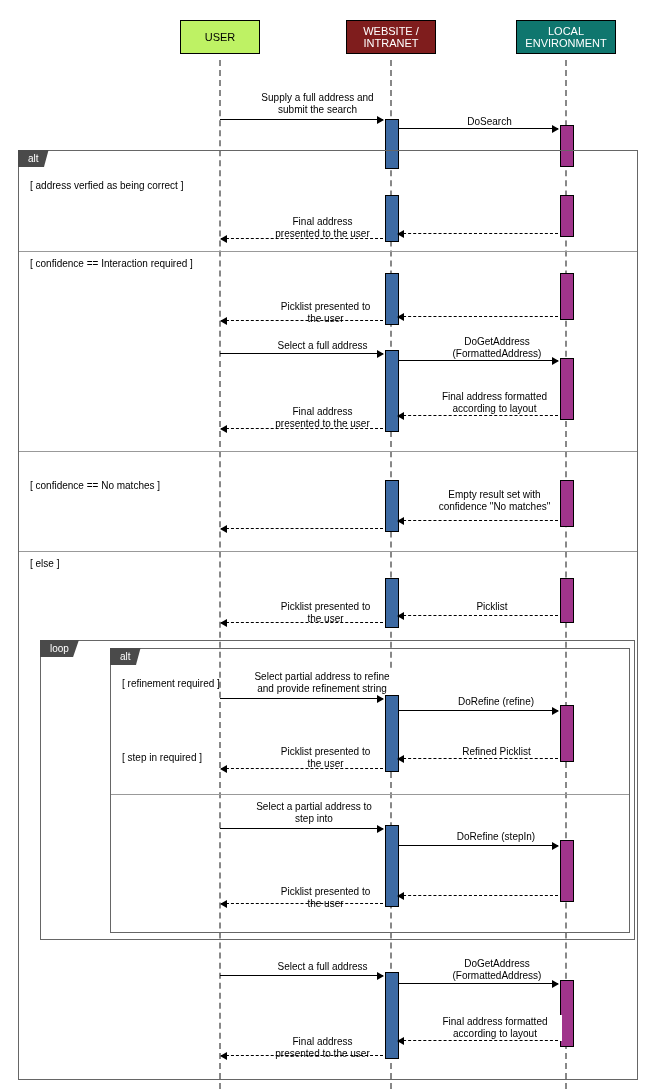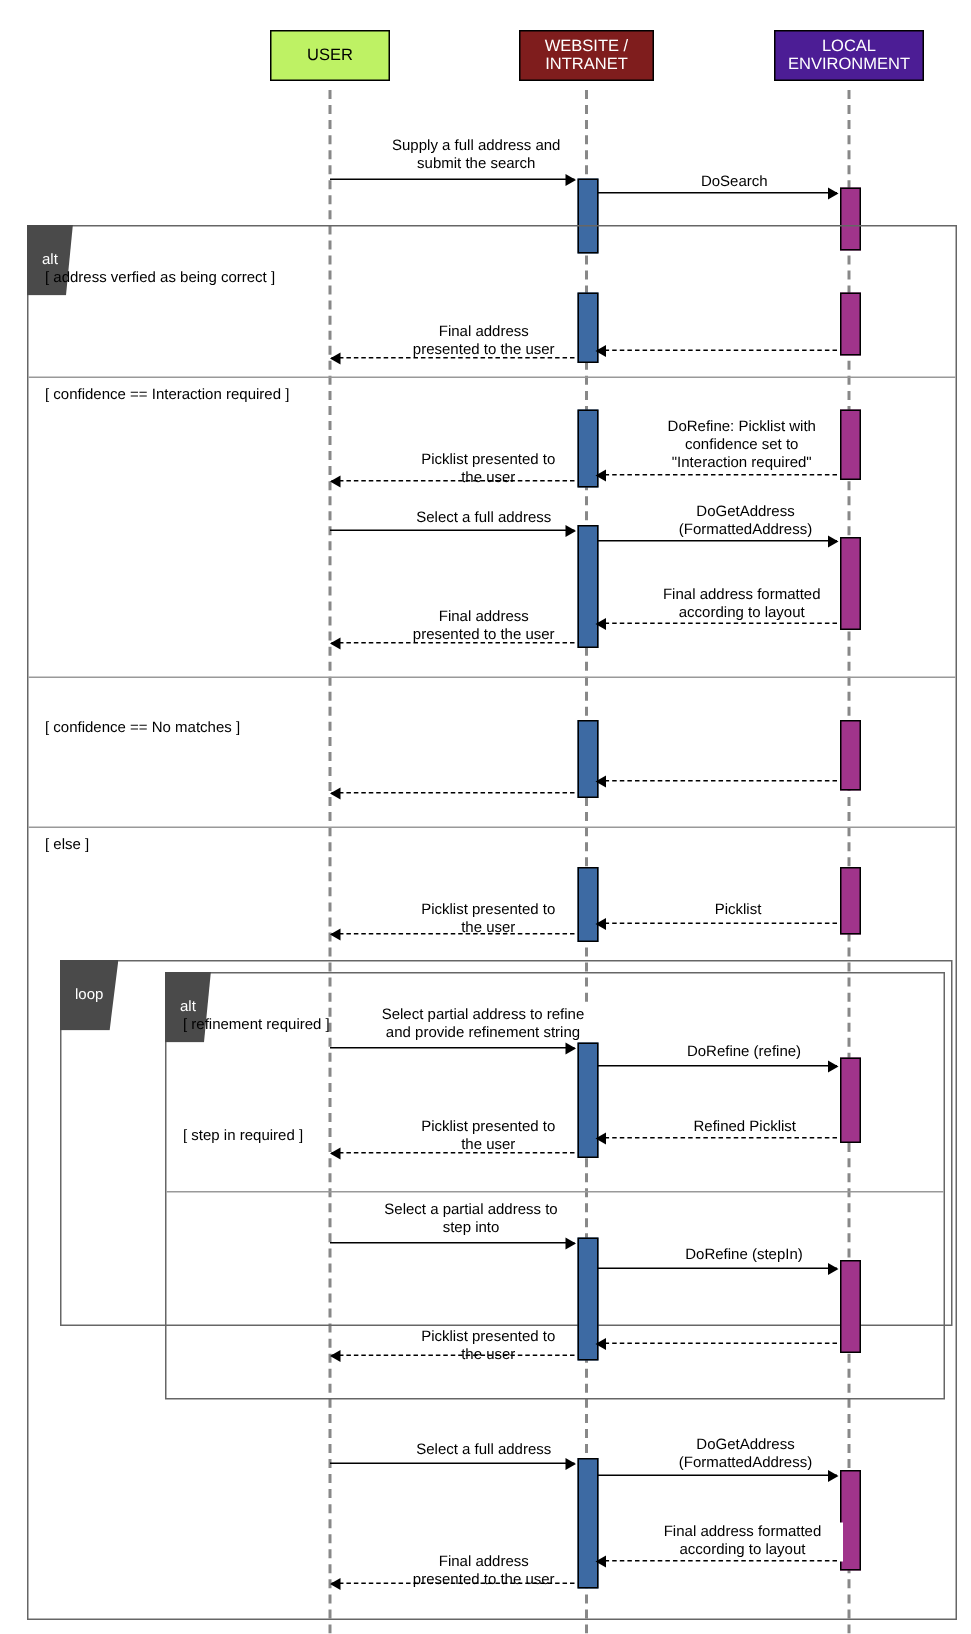--- a/index.html
+++ b/index.html
@@ -1,28 +1,28 @@
 <!DOCTYPE html>
 <html><head>
 <meta charset="utf-8">
 <style>
 body{margin:0;font-family:Arial,sans-serif;font-size:10px;background:#fff}
 .canvas{position:relative;width:647px;height:1089px;background:#fff}
 .actor-box{position:absolute;border:1px solid #000;text-align:center;display:flex;align-items:center;justify-content:center;font-size:11px;padding:4px;box-sizing:border-box}
 .user-box{background:#bef264;color:#000}
 .web-box{background:#7f1d1d;color:#fff}
-.local-box{background:#4c1d95;color:#fff}
+.local-box{background:#0f766e;color:#fff}
 .lifeline{position:absolute;width:0;border-left:2px dashed #888;top:60px;bottom:0}
 .act-bar{position:absolute;width:12px;border:1px solid #000}
 .act-web{background:#3d6aa3}
 .act-local{background:#a0348b}
 .msg-label{position:absolute;background:#fff;font-size:10px;text-align:center;line-height:1.2;padding:1px 2px}
 .guard-label{position:absolute;font-size:10px;color:#000}
 .frame{position:absolute;border:1px solid #666;box-sizing:border-box}
-.frame-tab{position:absolute;background:#4a4a4a;color:#fff;font-size:10px;padding:18px 10px;top:-1px;left:-1px;clip-path:polygon(0 0,100% 0,85% 100%,0 100%)}
+.frame-tab{position:absolute;background:#4a4a4a;color:#fff;font-size:10px;padding:3px 10px;top:-1px;left:-1px;clip-path:polygon(0 0,100% 0,85% 100%,0 100%)}
 .sep{position:absolute;left:0;right:0;border-top:1px solid #999}
 .arrow{position:absolute;height:1px;background:#000}
 .arrow::after{content:'';position:absolute;right:-1px;top:-3px;border-left:7px solid #000;border-top:4px solid transparent;border-bottom:4px solid transparent}
 .arrow-dash{position:absolute;height:0;border-top:1px dashed #000}
 .arrow-dash::after{content:'';position:absolute;right:-1px;top:-4px;border-left:7px solid #000;border-top:4px solid transparent;border-bottom:4px solid transparent}
 .arrow-dash.left::after{right:auto;left:-1px;border-left:none;border-right:7px solid #000}
 </style>
 </head>
 <body>
 
@@ -59,51 +59,51 @@
 <div class="guard-label" style="left:30px;top:180px">[ address verfied as being correct ]</div>
 <div class="act-bar act-web" style="left:385px;top:195px;height:45px"></div>
 <div class="act-bar act-local" style="left:560px;top:195px;height:40px"></div>
 <div class="arrow-dash left" style="left:398px;top:233px;width:160px"></div>
 <div class="msg-label" style="left:268px;top:215px;width:105px">Final address presented to the user</div>
 <div class="arrow-dash left" style="left:221px;top:238px;width:162px"></div>
 
 <div class="guard-label" style="left:30px;top:258px">[ confidence == Interaction required ]</div>
 <div class="act-bar act-web" style="left:385px;top:273px;height:50px"></div>
 <div class="act-bar act-local" style="left:560px;top:273px;height:45px"></div>
-<div class="msg-label" style="left:435px;top:278px;width:115px">DoRefine: Picklist with confidence set to "Interaction required"</div>
 <div class="arrow-dash left" style="left:398px;top:316px;width:160px"></div>
 <div class="msg-label" style="left:276px;top:300px;width:95px">Picklist presented to the user</div>
 <div class="arrow-dash left" style="left:221px;top:320px;width:162px"></div>
 
 <div class="msg-label" style="left:268px;top:339px;width:105px">Select a full address</div>
 <div class="arrow" style="left:220px;top:353px;width:163px"></div>
 <div class="act-bar act-web" style="left:385px;top:350px;height:80px"></div>
 <div class="msg-label" style="left:445px;top:335px;width:100px">DoGetAddress (FormattedAddress)</div>
 <div class="arrow" style="left:398px;top:360px;width:160px"></div>
 <div class="act-bar act-local" style="left:560px;top:358px;height:60px"></div>
 <div class="msg-label" style="left:435px;top:390px;width:115px">Final address formatted according to layout</div>
 <div class="arrow-dash left" style="left:398px;top:415px;width:160px"></div>
 <div class="msg-label" style="left:268px;top:405px;width:105px">Final address presented to the user</div>
 <div class="arrow-dash left" style="left:221px;top:428px;width:162px"></div>
 
 <div class="guard-label" style="left:30px;top:480px">[ confidence == No matches ]</div>
 <div class="act-bar act-web" style="left:385px;top:480px;height:50px"></div>
 <div class="act-bar act-local" style="left:560px;top:480px;height:45px"></div>
+<div class="msg-label" style="left:435px;top:488px;width:115px">Empty result set with confidence "No matches"</div>
 <div class="arrow-dash left" style="left:398px;top:520px;width:160px"></div>
 <div class="arrow-dash left" style="left:221px;top:528px;width:162px"></div>
 
 <div class="guard-label" style="left:30px;top:558px">[ else ]</div>
 <div class="act-bar act-web" style="left:385px;top:578px;height:48px"></div>
 <div class="act-bar act-local" style="left:560px;top:578px;height:43px"></div>
 <div class="msg-label" style="left:465px;top:600px;width:50px">Picklist</div>
 <div class="arrow-dash left" style="left:398px;top:615px;width:160px"></div>
 <div class="msg-label" style="left:276px;top:600px;width:95px">Picklist presented to the user</div>
 <div class="arrow-dash left" style="left:221px;top:622px;width:162px"></div>
 
-<div class="frame" style="left:40px;top:640px;width:595px;height:244px">
+<div class="frame" style="left:40px;top:640px;width:595px;height:300px">
   <div class="frame-tab">loop</div>
 </div>
 
 <div class="frame" style="left:110px;top:648px;width:520px;height:285px">
   <div class="frame-tab">alt</div>
   <div class="sep" style="top:145px"></div>
 </div>
 
 <div class="guard-label" style="left:122px;top:678px">[ refinement required ]</div>
 <div class="msg-label" style="left:250px;top:670px;width:140px">Select partial address to refine and provide refinement string</div>

